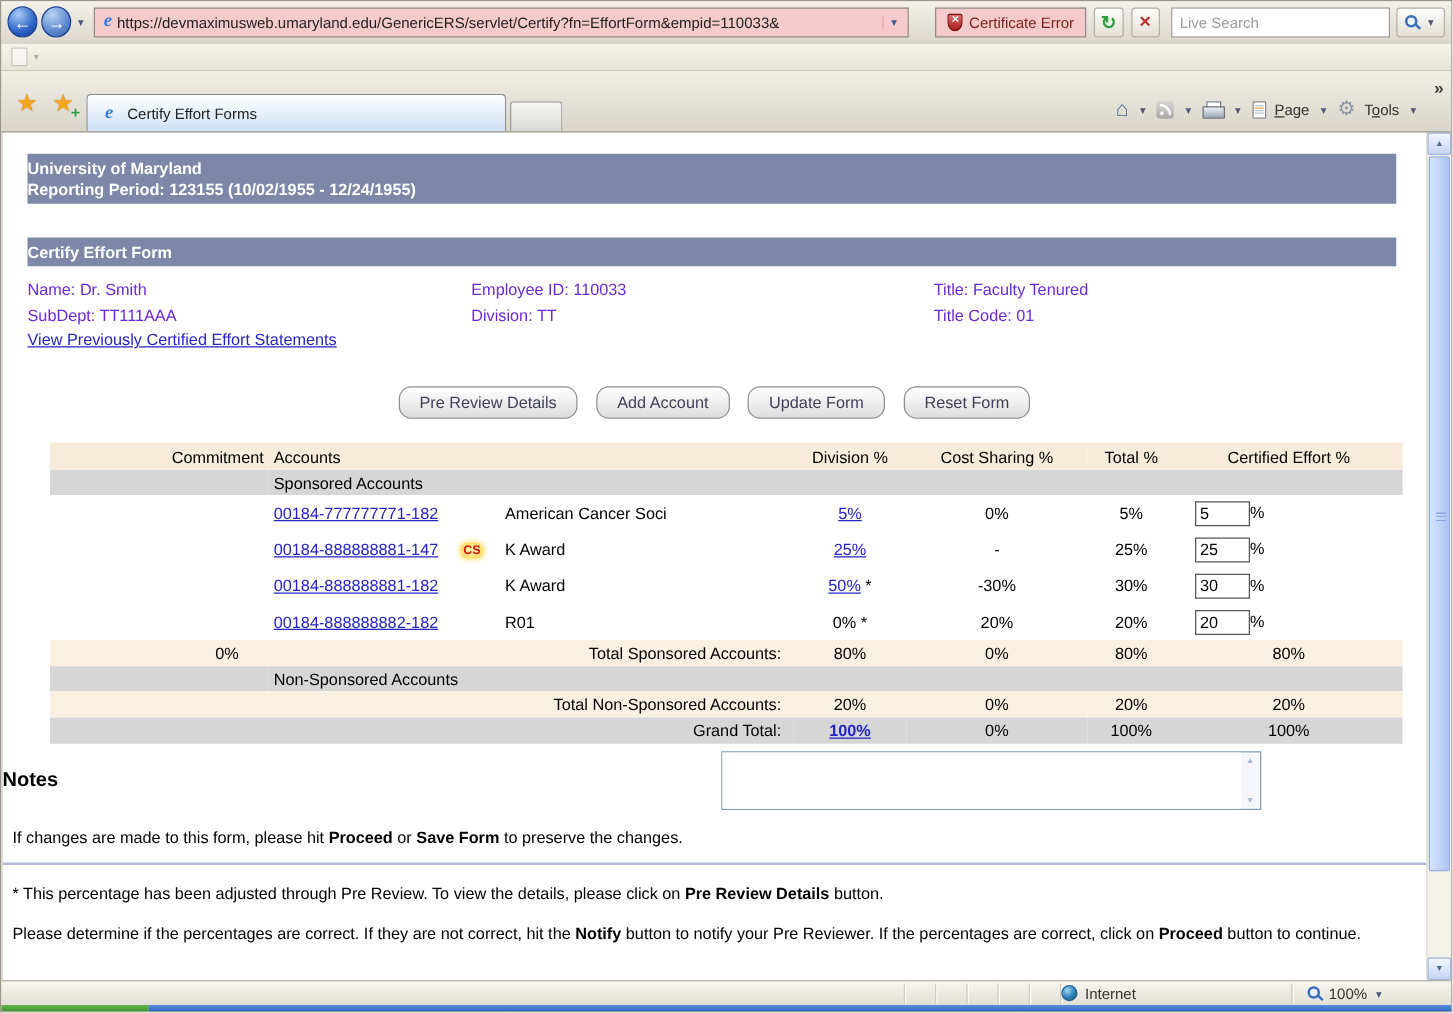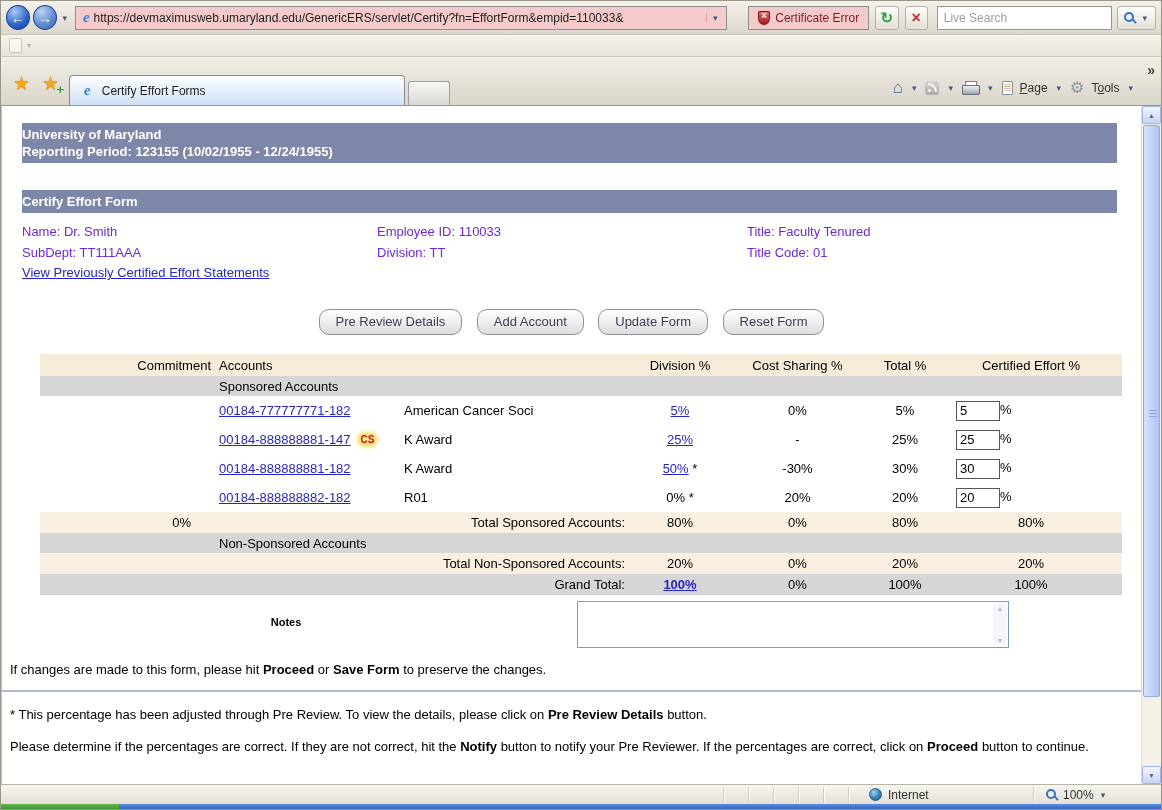--- a/index.html
+++ b/index.html
@@ -76,42 +76,42 @@
   table.effort { margin:19px 0 0 38px; border-collapse:collapse; table-layout:fixed; width:1082px; font-size:13px; color:#000; }
   table.effort td, table.effort th { padding:2px 4px; vertical-align:middle; font-weight:normal; }
   .hdr td { background:var(--table-header-bg,#f7ecd9); font-weight:bold; height:22px; }
   .sect td { background:var(--section-row-bg,#d6d6d6); font-weight:bold; height:20px; }
   .datarow td { height:29px; }
   .totrow td { background:var(--total-row-bg,#faf0e1); font-weight:bold; height:21px; }
   .grandrow td { background:var(--section-row-bg,#d6d6d6); font-weight:bold; height:21px; }
   .c { text-align:center; } .r { text-align:right; } .l { text-align:left; }
   .commit-val { text-align:right; padding-right:24px !important; }
   a.lnk { color:var(--link-color,#2525c7); text-decoration:underline; cursor:pointer; }
-  .cs-badge { display:inline-block; margin-left:7px; background:radial-gradient(#fff6b0,#ffd24d); color:#cc1111; font-weight:bold; font-size:10px; padding:1px 3px; border-radius:8px; box-shadow:0 0 4px 1px #ffe47a; vertical-align:1px; }
+  .cs-badge { display:inline-block; margin-left:17px; background:radial-gradient(#fff6b0,#ffd24d); color:#cc1111; font-weight:bold; font-size:10px; padding:1px 3px; border-radius:8px; box-shadow:0 0 4px 1px #ffe47a; vertical-align:1px; }
   .cert-input { width:44px; height:20px; border:1px solid #565656; font:13px "Liberation Sans",sans-serif; padding:1px 3px; vertical-align:middle; }
   .cert-cell { text-align:left; padding-left:16px !important; }
   .total-label { text-align:right; padding-right:10px !important; }
 
   .notes-row { display:flex; margin-top:6px; }
-  .notes-label { width:575px; text-align:center; font-weight:bold; font-size:11px; padding:15px 7px 0 0; }
+  .notes-label { width:575px; text-align:left; font-weight:bold; font-size:16px; padding:15px 7px 0 0; }
   .notes-box { position:relative; width:432px; height:47px; border:1px solid #7f9db9; background:#fff; }
   .notes-box textarea { width:calc(100% - 15px); height:100%; border:none; resize:none; outline:none; font:13px "Liberation Sans",sans-serif; padding:2px 4px; }
   .ta-rail { position:absolute; right:1px; top:1px; bottom:1px; width:14px; background:#f4f6fb; display:flex; flex-direction:column; justify-content:space-between; align-items:center; }
   .ta-arrow { color:#a9b9d4; font-size:7px; padding:2px 0; }
 
   .save-hint { margin:14px 0 0 8px; font-size:13px; color:#000; }
   .divider { margin-top:13px; height:2px; background:#b3b9dd; }
   .foot-note { margin:14px 10px 0 8px; font-size:13px; color:#000; line-height:18px; }
   .b { font-weight:bold; }
 
   
   .status-bar { height:20px; background:linear-gradient(#f8f6f0,#e2dfd5); border-top:1px solid #b7b3a8; display:flex; align-items:center; font-size:12px; color:#333; }
   .st-spacer { flex:1; }
   .st-tick { width:25px; height:16px; border-left:1px solid #cfccc2; box-shadow:inset 1px 0 0 #fff; }
-  .zone-cell { width:185px; height:16px; border-left:1px solid #cfccc2; box-shadow:inset 1px 0 0 #fff; display:flex; align-items:center; gap:6px; padding-left:20px; }
+  .zone-cell { width:185px; height:16px; border-left:1px solid #cfccc2; box-shadow:inset 1px 0 0 #fff; display:flex; align-items:center; gap:6px; padding-left:0; }
   .globe { width:13px; height:13px; border-radius:50%; background:radial-gradient(circle at 35% 30%, #9fd7f0, #2f7fc0 55%, #1d5e34); border:1px solid #23608f; }
   .zoom-cell { width:128px; height:16px; border-left:1px solid #cfccc2; box-shadow:inset 1px 0 0 #fff; display:flex; align-items:center; gap:5px; padding-left:12px; }
   .taskbar { height:6px; display:flex; }
   .task-green { width:118px; background:linear-gradient(#63b54b,#3c8f2f); }
   .task-blue { flex:1; background:linear-gradient(#5a8fe0,#2a5bb8); }
 </style>
 </head>
 <body>
 
 <div class="window">

